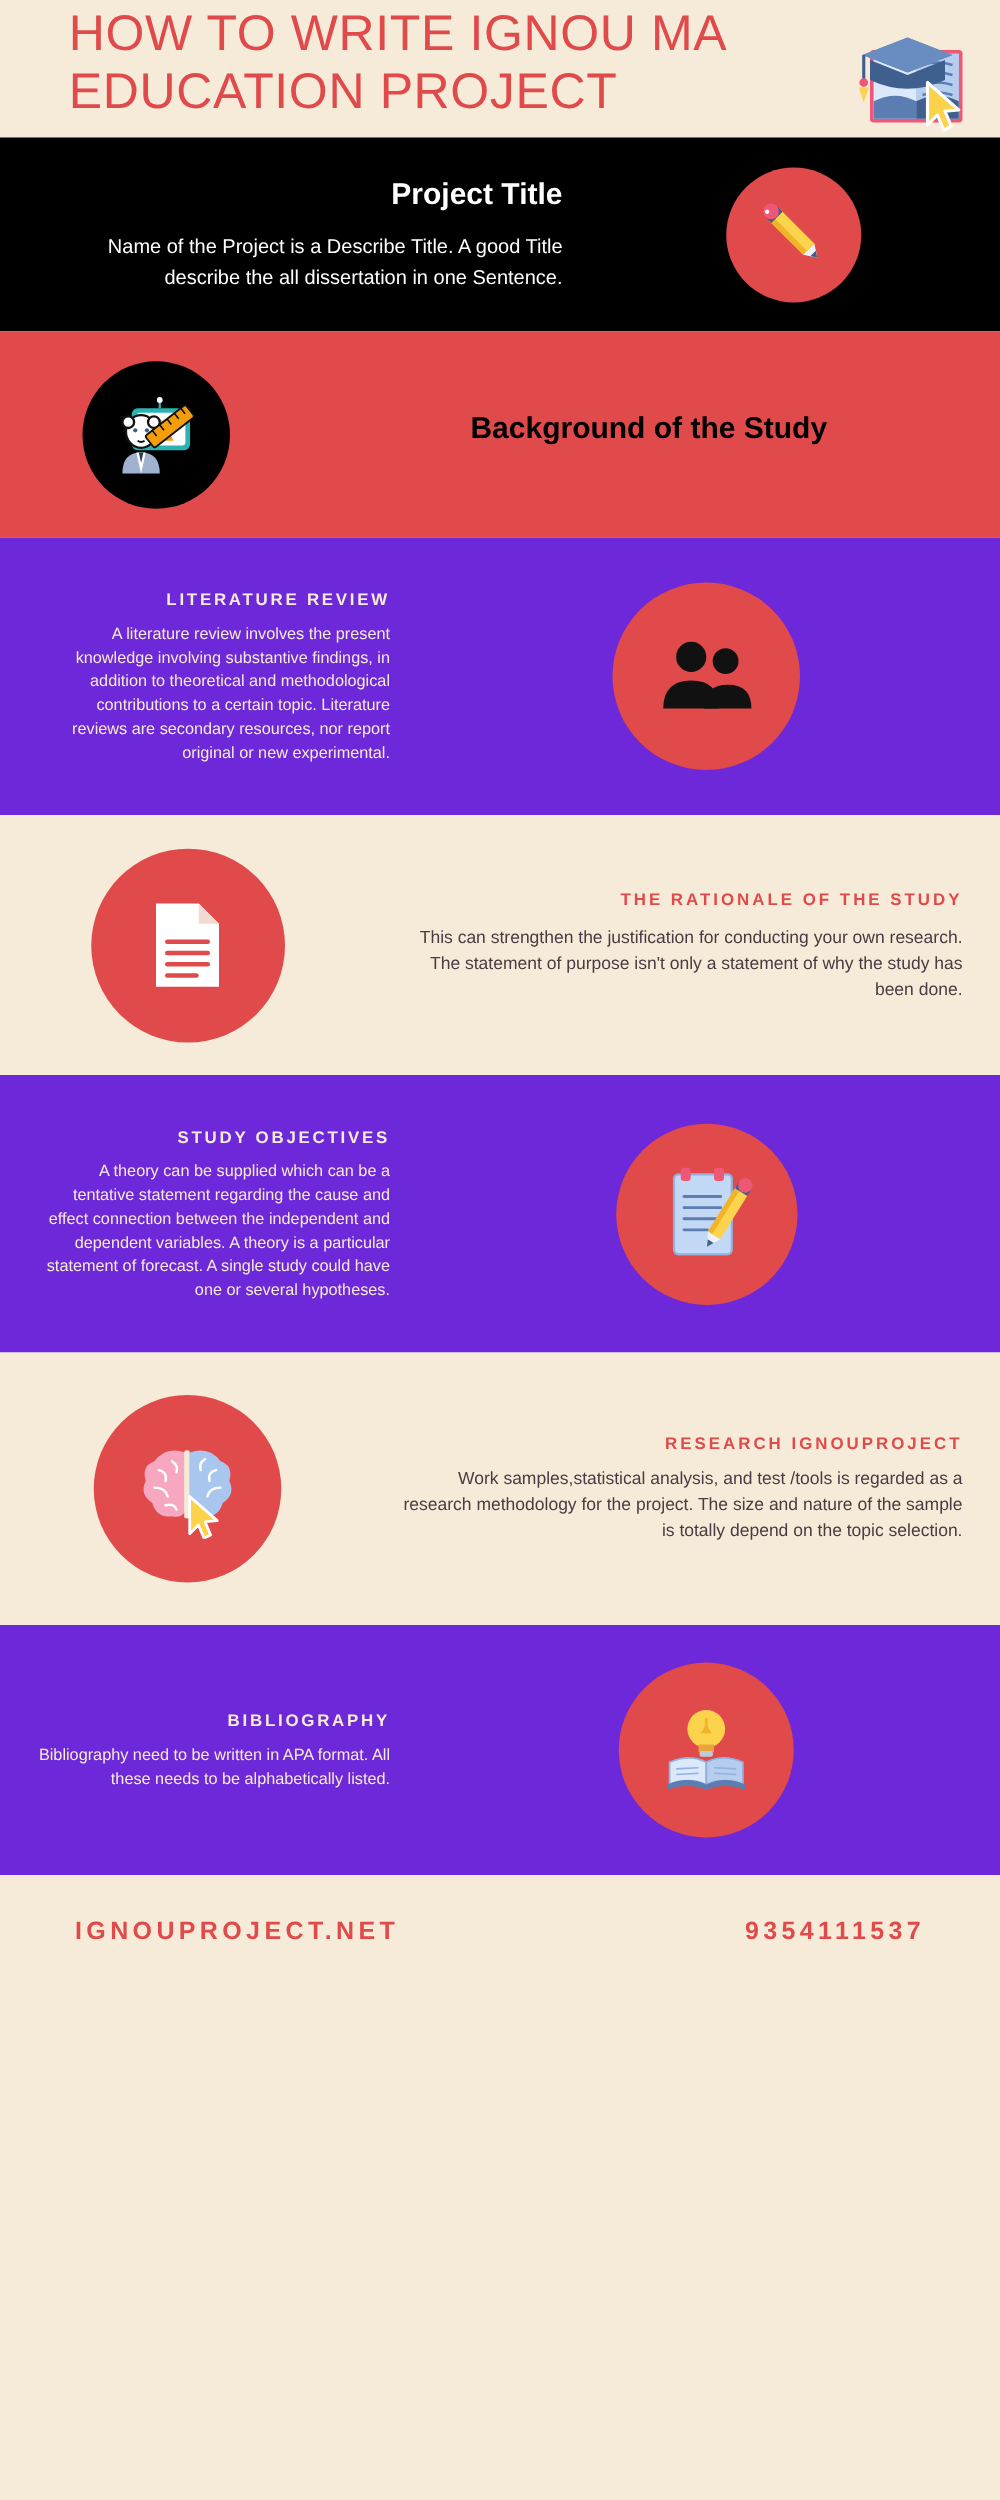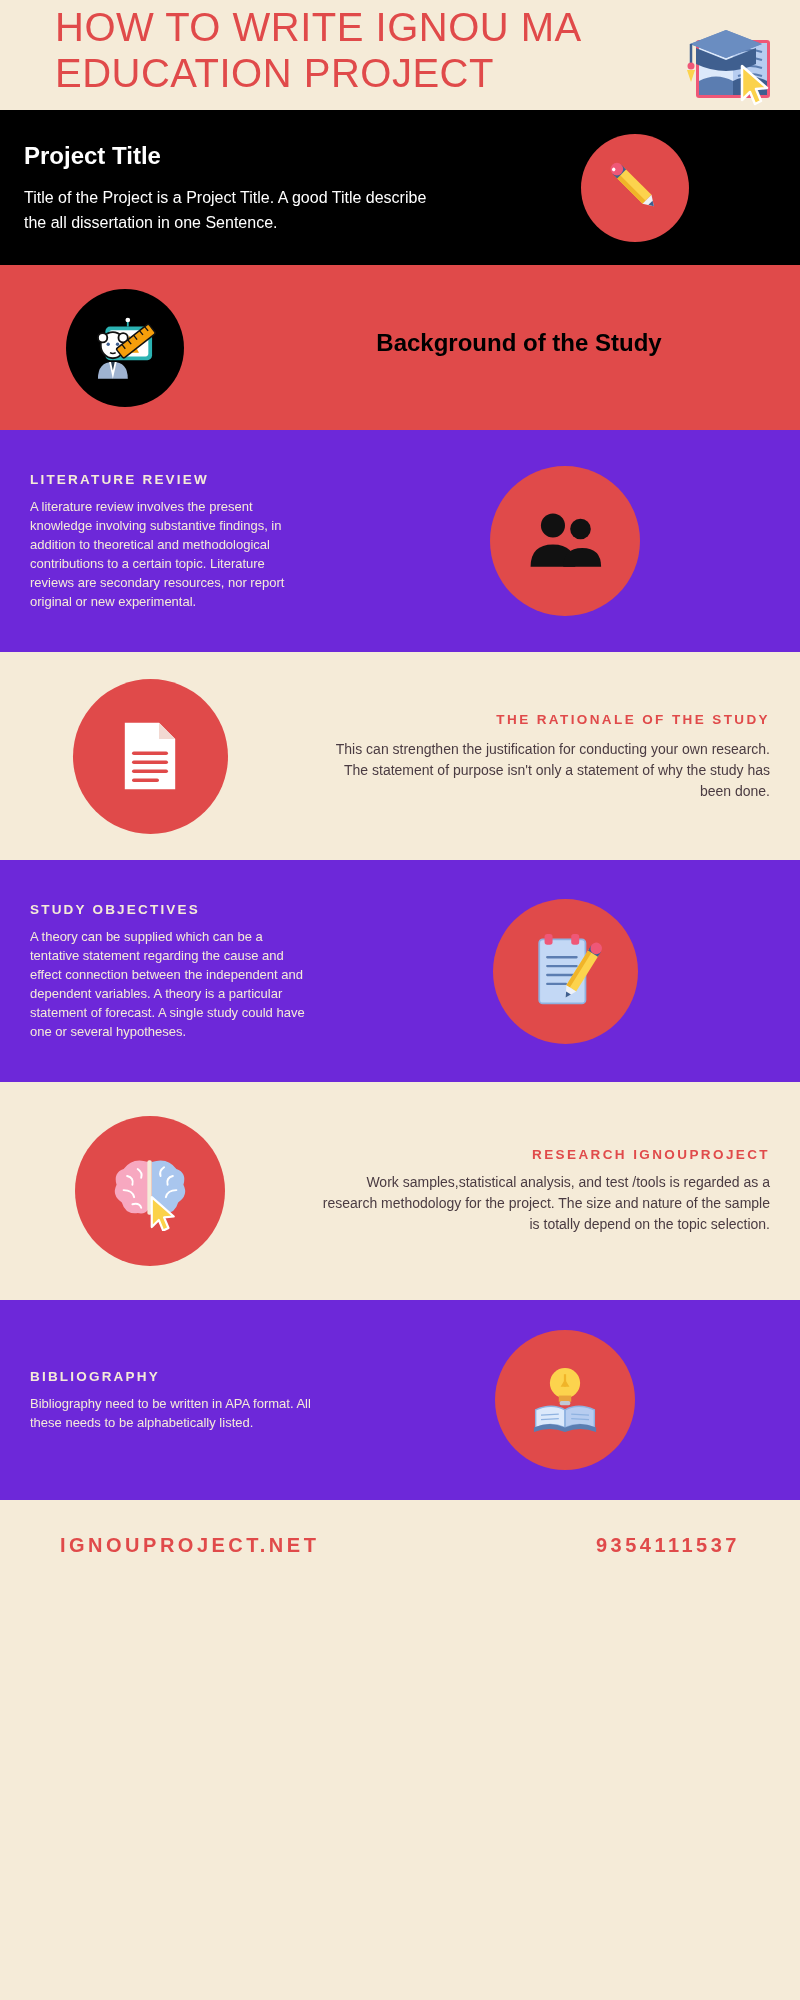--- a/index.html
+++ b/index.html
@@ -53,21 +53,21 @@
     font-size:13px;line-height:19px;margin:0;font-weight:300;
     font-family:"Liberation Sans",sans-serif;
   }
 
   .t-white{color:#ffffff;}
   .t-cream{color:#f5ebd8;}
   .t-black{color:#000000;}
   .t-red{color:#e04a4a;}
   .t-dark{color:#4a3b42;}
   .align-r{text-align:right;}
-  .align-l{text-align:left;}
+  .align-l{text-align:right;}
   .align-c{text-align:center;}
 
   
   .circle{border-radius:50%;display:flex;align-items:center;justify-content:center;}
   .c-red{background:#e04a4a;}
   .c-black{background:#000000;}
 
   
   .footer{
     position:relative;height:90px;background:#f5ebd8;
@@ -111,21 +111,21 @@
 
         <path d="M108 48 L108 82 L116 74 L121 86 L127 83 L122 71 L133 70 Z" fill="#fbd24a" stroke="#ffffff" stroke-width="2.5" stroke-linejoin="round"></path>
       </svg>
     </div>
   </div>
 
   <div class="sec sec-black" style="height:155px;">
     <div class="row">
       <div class="col-text" style="width:470px;padding:0 20px 0 24px;">
         <div class="h-big t-white align-l">Project Title</div>
-        <div class="body-txt t-white align-l" style="font-size:16px;line-height:25px;">Title of the Project is a Project Title. A good Title describe the all dissertation in one Sentence.</div>
+        <div class="body-txt t-white align-l" style="font-size:16px;line-height:25px;">Name of the Project is a Describe Title. A good Title describe the all dissertation in one Sentence.</div>
       </div>
       <div class="col-art" style="width:330px;">
         <div class="circle c-red" style="width:108px;height:108px;">
           <svg viewBox="0 0 70 70" width="68" height="68">
             <g transform="rotate(-45 35 35)">
               <rect x="29" y="12" width="13" height="40" fill="#fcd34d"></rect>
               <rect x="29" y="12" width="4.5" height="40" fill="#f0b429"></rect>
               <rect x="29" y="8" width="13" height="7" fill="#3f5f8f"></rect>
               <circle cx="35.5" cy="8" r="6.5" fill="#ef5777"></circle>
               <circle cx="33" cy="6" r="1.8" fill="#ffffff"></circle>

